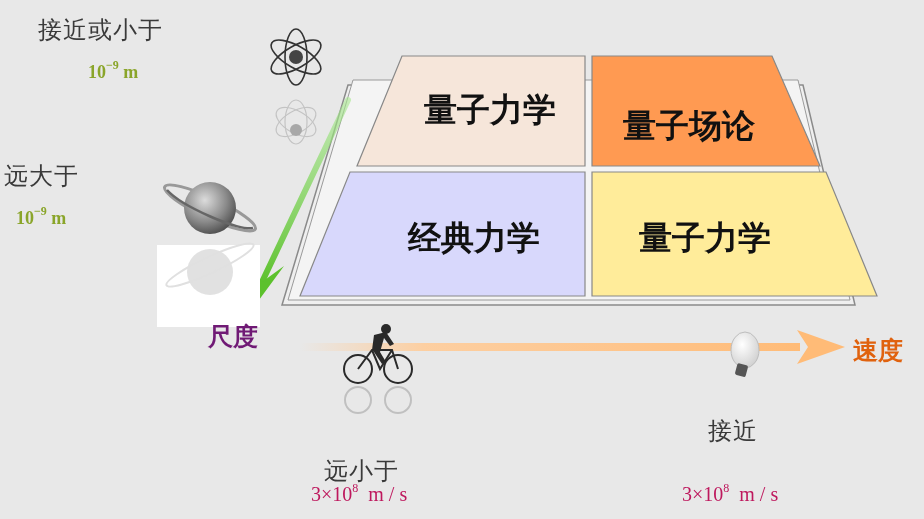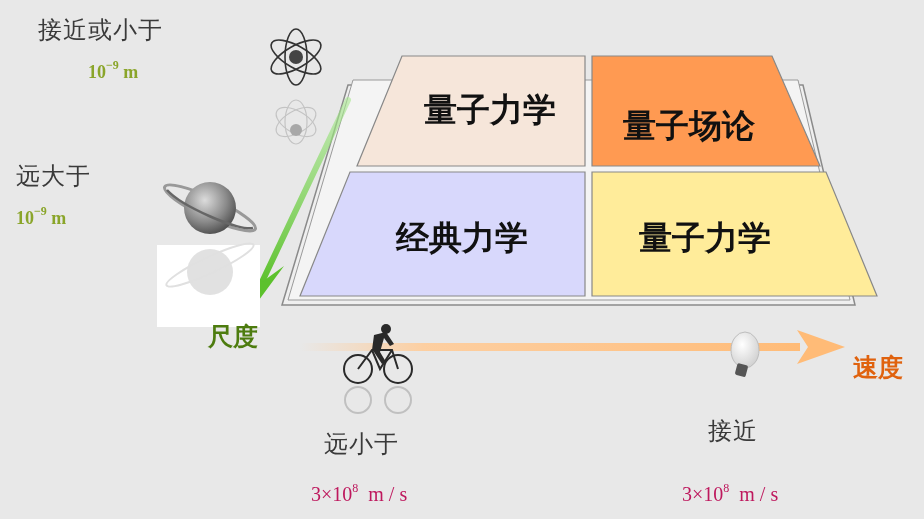--- a/index.html
+++ b/index.html
@@ -4,22 +4,22 @@
 <style>
   html,body{margin:0;padding:0;}
   body{width:924px;height:519px;background:#e8e8e8;position:relative;overflow:hidden;font-family:"DejaVu Serif","Liberation Serif",serif;}
   .abs{position:absolute;}
   .label-dark{color:#3a3a3a;font-family:"DejaVu Sans","Liberation Sans",sans-serif;font-size:24px;letter-spacing:1px;white-space:nowrap;}
   .label-unit{color:#8aa52a;font-family:"Liberation Serif","DejaVu Serif",serif;font-weight:bold;font-size:18px;white-space:nowrap;}
   .label-unit sup{font-size:12px;vertical-align:9px;}
   .label-speed{color:#be185d;font-family:"Liberation Serif","DejaVu Serif",serif;font-size:20px;white-space:nowrap;}
   .label-speed sup{font-size:12px;vertical-align:9px;}
   .quad-text{font-family:"DejaVu Sans","Liberation Sans",sans-serif;font-weight:bold;font-size:33px;color:#111;white-space:nowrap;}
-  .axis-size{color:#4d7c0f;font-family:"DejaVu Sans","Liberation Sans",sans-serif;font-weight:bold;font-size:25px;}
-  .axis-speed{color:#e0620e;font-family:"DejaVu Sans","Liberation Sans",sans-serif;font-weight:bold;font-size:25px;margin-top:17px;}
+  .axis-size{color:#701a75;font-family:"DejaVu Sans","Liberation Sans",sans-serif;font-weight:bold;font-size:25px;}
+  .axis-speed{color:#e0620e;font-family:"DejaVu Sans","Liberation Sans",sans-serif;font-weight:bold;font-size:25px;}
   svg{position:absolute;left:0;top:0;}
 </style>
 </head>
 <body>
 
 <svg width="924" height="519" viewBox="0 0 924 519">
   <defs>
     <linearGradient id="speedGrad" x1="0" y1="0" x2="1" y2="0">
       <stop offset="0" stop-color="#ffcc99" stop-opacity="0"></stop>
       <stop offset="0.25" stop-color="#ffcc99" stop-opacity="0.9"></stop>
@@ -98,28 +98,28 @@
 
   <g>
     <ellipse cx="745" cy="350" rx="14" ry="18" fill="url(#bulbGrad)" stroke="#bdbdbd" stroke-width="1"></ellipse>
     <rect x="736" y="364" width="11" height="12" rx="2" fill="#555" transform="rotate(15 741 370)"></rect>
   </g>
 </svg>
 
 <div class="abs label-dark" style="left:38px;top:14px;">接近或小于</div>
 <div class="abs label-unit" style="left:88px;top:58px;"><span>10</span><sup>−9</sup><span> m</span></div>
 
-<div class="abs label-dark" style="left:16px;top:160px;">远大于</div>
+<div class="abs label-dark" style="left:4px;top:160px;">远大于</div>
 <div class="abs label-unit" style="left:16px;top:204px;"><span>10</span><sup>−9</sup><span> m</span></div>
 
 <div class="abs axis-size" style="left:208px;top:320px;">尺度</div>
 <div class="abs axis-speed" style="left:853px;top:334px;">速度</div>
 
 <div class="abs quad-text" style="left:424px;top:88px;">量子力学</div>
 <div class="abs quad-text" style="left:623px;top:88px;margin-top:16px;">量子场论</div>
-<div class="abs quad-text" style="left:396px;top:216px;">经典力学</div>
+<div class="abs quad-text" style="left:408px;top:216px;">经典力学</div>
 <div class="abs quad-text" style="left:639px;top:216px;">量子力学</div>
 
-<div class="abs label-dark" style="left:324px;top:428px;">远小于</div>
+<div class="abs label-dark" style="left:324px;top:455px;">远小于</div>
 <div class="abs label-speed" style="left:311px;top:481px;"><span>3×10</span><sup>8</sup><span style="white-space:pre">  m / s</span></div>
 
 <div class="abs label-dark" style="left:708px;top:415px;">接近</div>
 <div class="abs label-speed" style="left:682px;top:481px;"><span>3×10</span><sup>8</sup><span style="white-space:pre">  m / s</span></div>
 
 </body></html>

